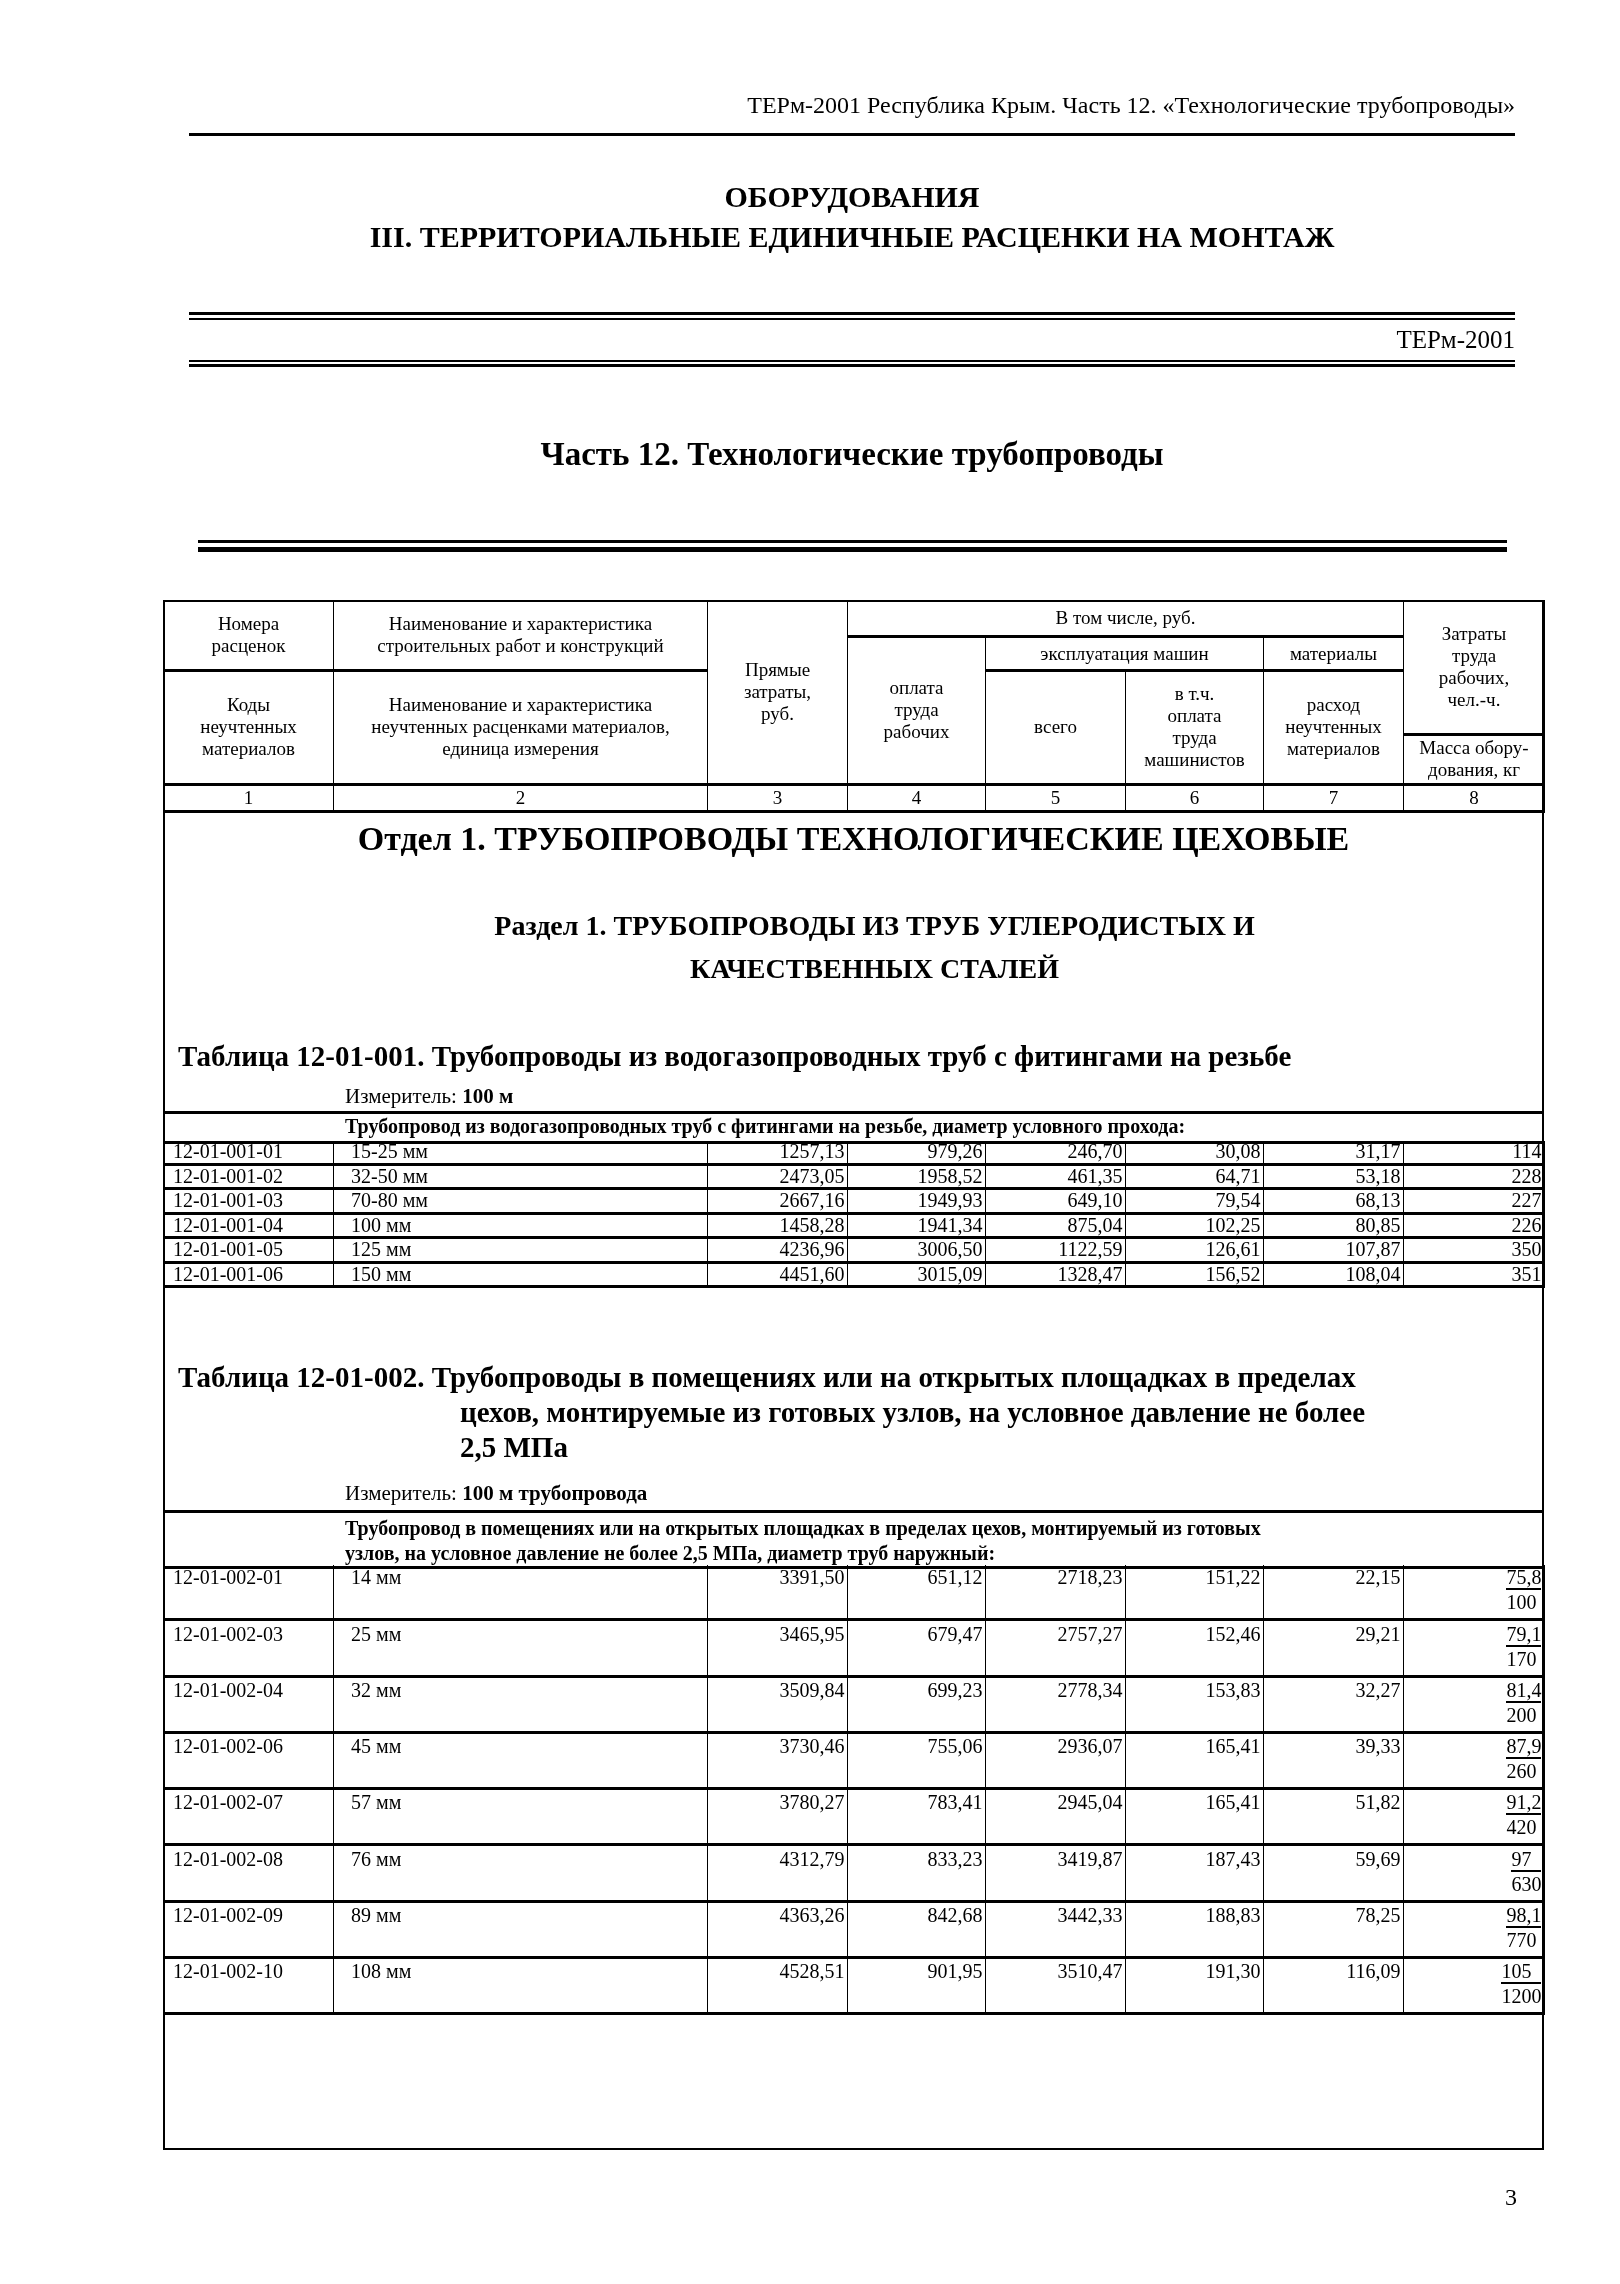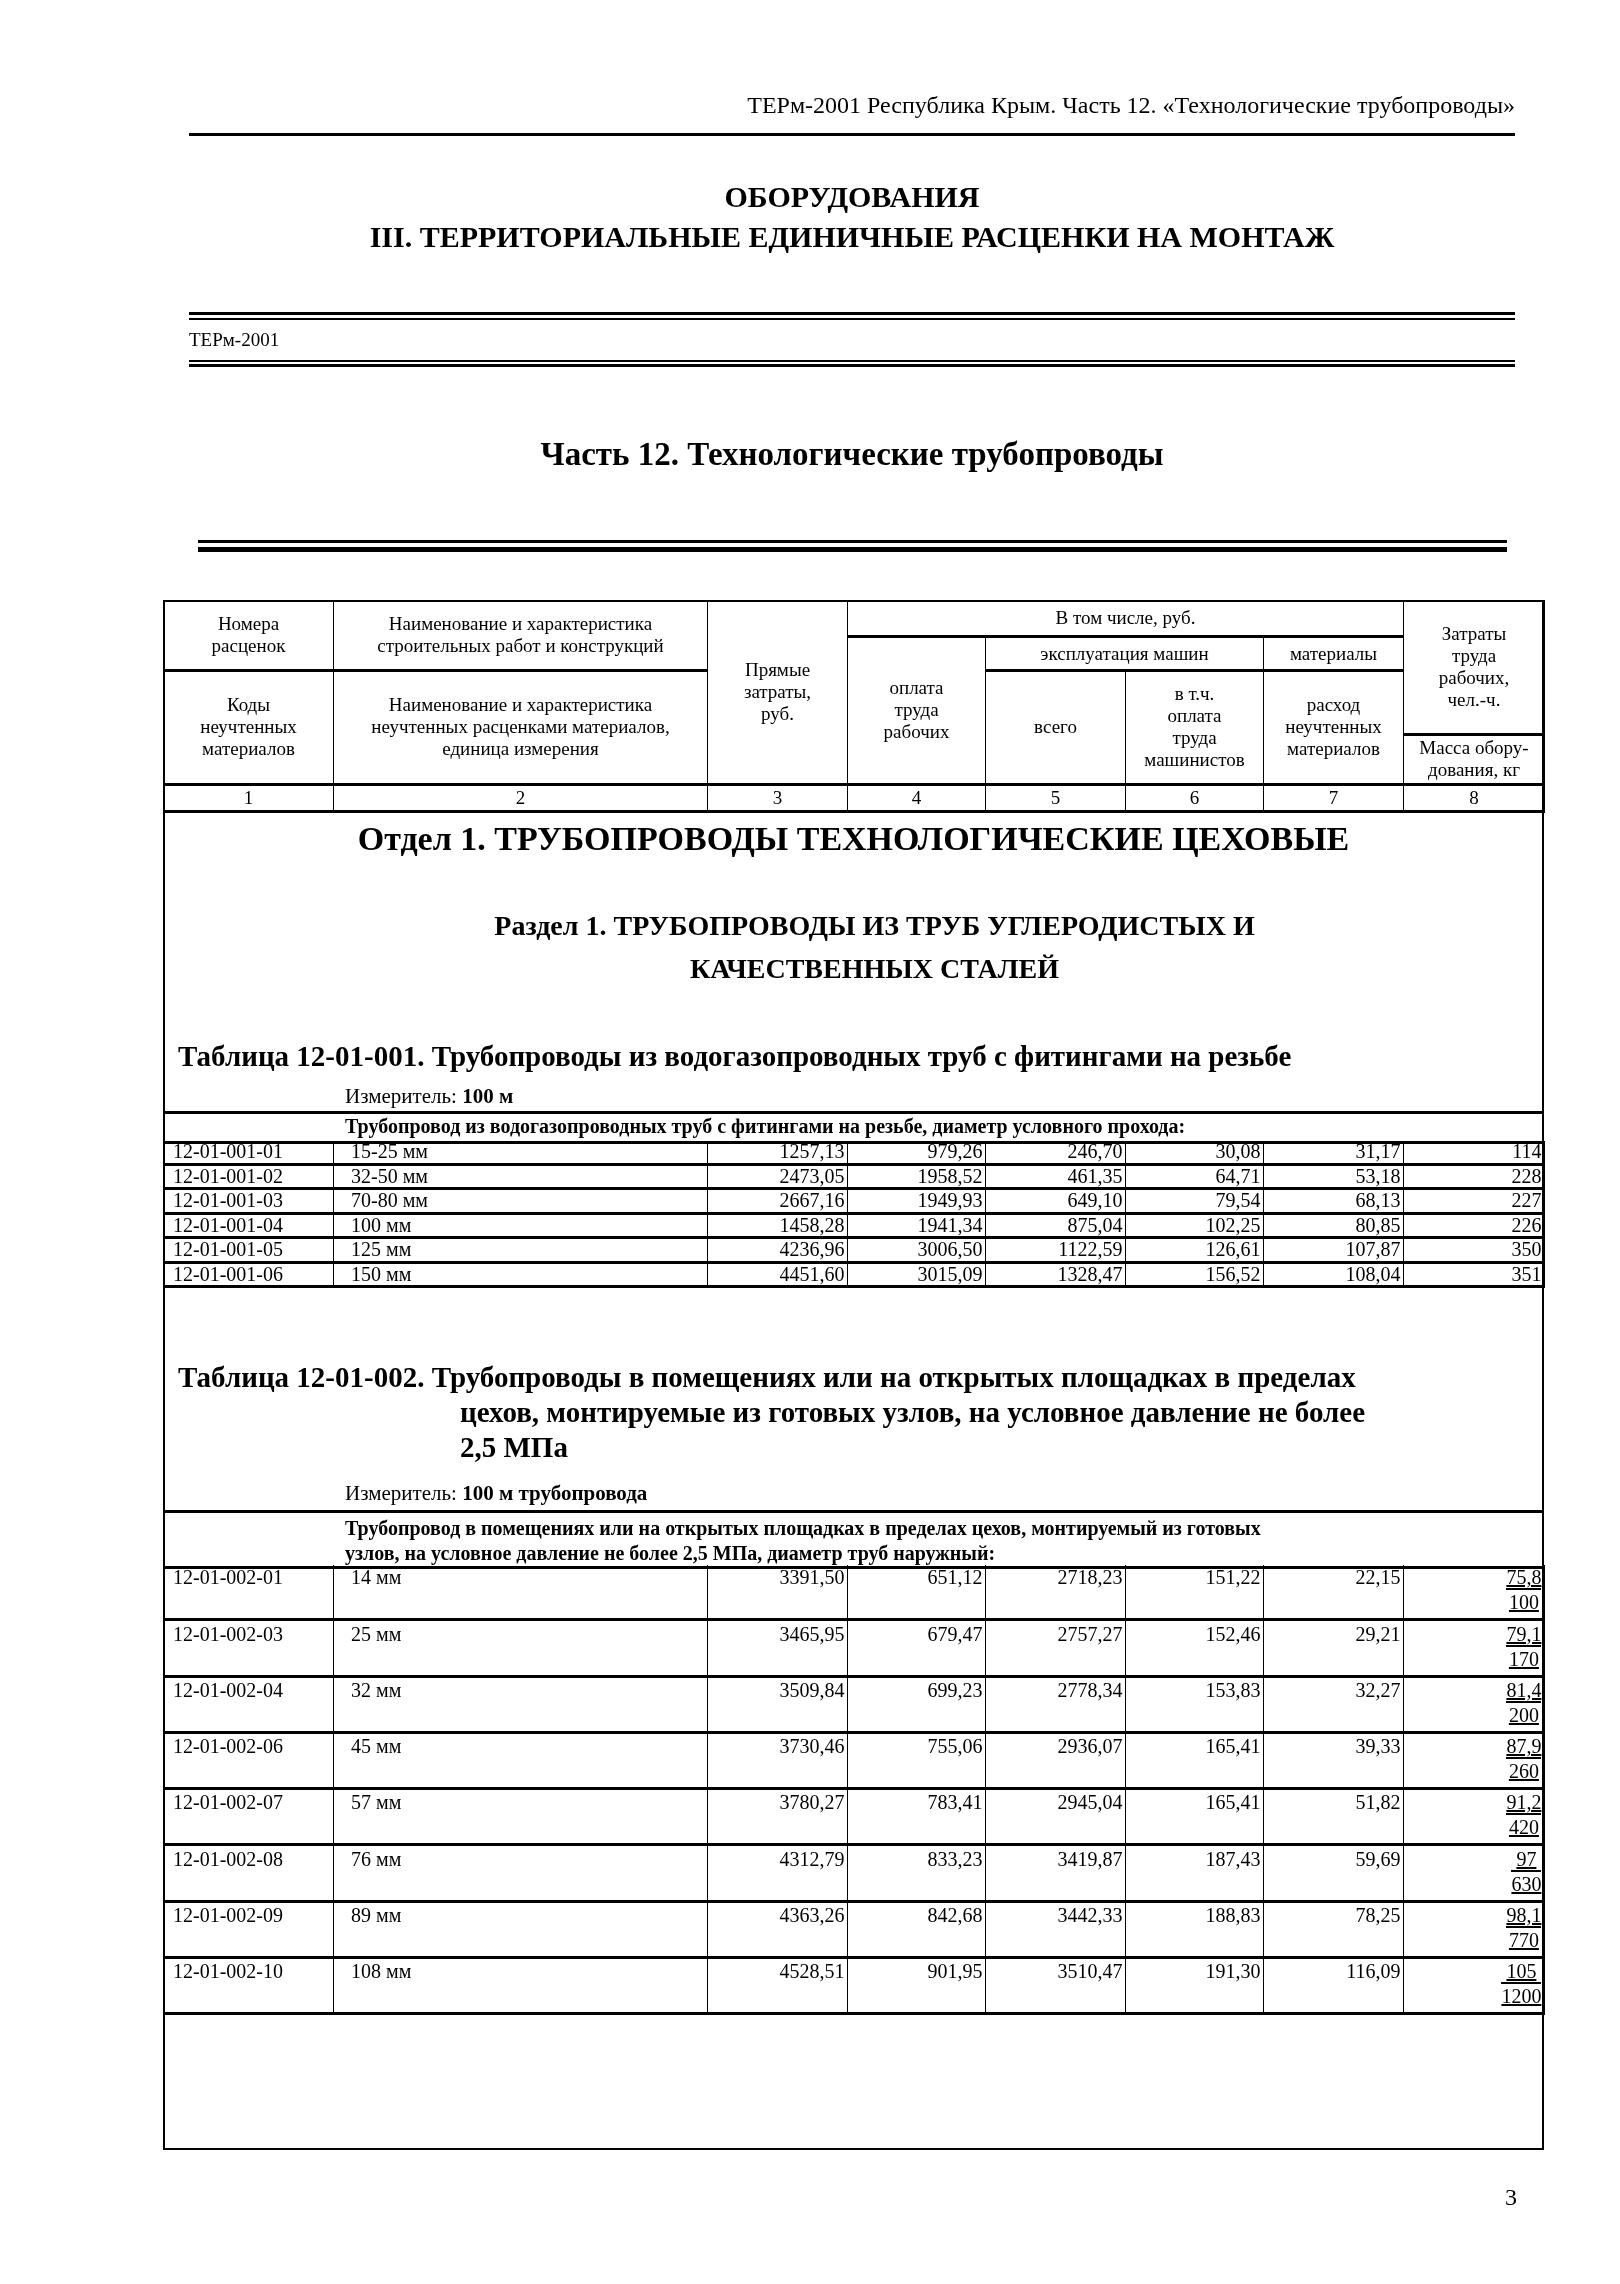--- a/index.html
+++ b/index.html
@@ -2,41 +2,41 @@
 <html style="font-size:10.4px"><head>
 <meta charset="utf-8">
 <style>
   html, body { margin: 0; padding: 0; background: #ffffff; }
   body { width: 1620px; height: 2284px; position: relative; overflow: hidden;
          font-family: "Liberation Serif", "DejaVu Serif", serif; color: #000; }
   .abs { position: absolute; }
   .running-header { left: 189px; width: 1326px; top: 91px; text-align: right; font-size: 24px; line-height: 29px; }
   .hline { position: absolute; background: #000; }
   .title3 { left: 189px; width: 1326px; top: 177px; text-align: center; font-size: 30px; font-weight: bold; line-height: 40px; }
-  .term { left: 189px; width: 1326px; top: 323px; text-align: left; font-size: 19px; line-height: 33px; }
+  .term { left: 189px; width: 1326px; top: 323px; text-align: right; font-size: 25px; line-height: 33px; }
   .part { left: 189px; width: 1326px; top: 435px; text-align: center; font-size: 33px; font-weight: bold; line-height: 39px; }
   .frame { position: absolute; left: 163px; top: 600px; width: 1381px; height: 1550px; border: 2px solid #000; box-sizing: border-box; }
   table.hdr { position: absolute; left: 163px; top: 600px; width: 1381px; border-collapse: collapse; table-layout: fixed; font-size: 19px; line-height: 22px; }
   table.hdr td { border: 1.3px solid #000; text-align: center; vertical-align: middle; padding: 1.3px 2.6px; }
   table.hdr .thick-b { border-bottom: 3.3px solid #000; }
   .sec { left: 163px; width: 1381px; text-align: center; font-weight: bold; }
   .otdel { top: 819px; font-size: 34px; line-height: 40px; }
   .razdel { top: 904px; font-size: 28px; line-height: 43px; padding-left: 21px; }
   .tbl-title { left: 178px; font-size: 29px; font-weight: bold; line-height: 35px; }
   .meter { left: 345px; font-size: 21px; line-height: 26px; }
   .meter b { font-weight: bold; }
   .group-row { position: absolute; left: 163px; width: 1381px; box-sizing: border-box; border-top: 3.3px solid #000; border-bottom: 3.3px solid #000; font-size: 20px; font-weight: bold; line-height: 25px; padding-left: 182px; padding-right: 39px; }
   table.data { position: absolute; left: 163px; width: 1381px; border-collapse: collapse; table-layout: fixed; font-size: 20px; }
   table.data td { border-left: 1.3px solid #000; border-right: 1.3px solid #000; border-bottom: 3.3px solid #000; padding: 0 2.6px; white-space: nowrap; }
   table.data td.code { text-align: left; padding-left: 9px; }
   table.data td.name { text-align: left; padding-left: 17px; }
   table.data td.num { text-align: right; }
   table.t1 td { height: 21.5px; line-height: 21.5px; vertical-align: middle; }
   table.t2 td { height: 52px; line-height: 23.4px; vertical-align: top; padding-top: 1.3px; }
-  .frac { display: inline-block; text-align: center; text-decoration: underline; }
+  .frac { display: inline-block; text-align: left; }
   .frac .top { display: block; border-bottom: 2px solid #000; line-height: 22px; }
   .frac .bot { display: block; line-height: 25px; }
   .page-num { left: 1484px; width: 33px; top: 2183px; text-align: right; font-size: 24px; line-height: 29px; }
 </style>
 </head>
 <body>
 
 <div class="abs running-header">ТЕРм-2001 Республика Крым. Часть 12. «Технологические трубопроводы»</div>
 <div class="hline" style="left:189px;top:133px;width:1326px;height:2.6px;"></div>
 

